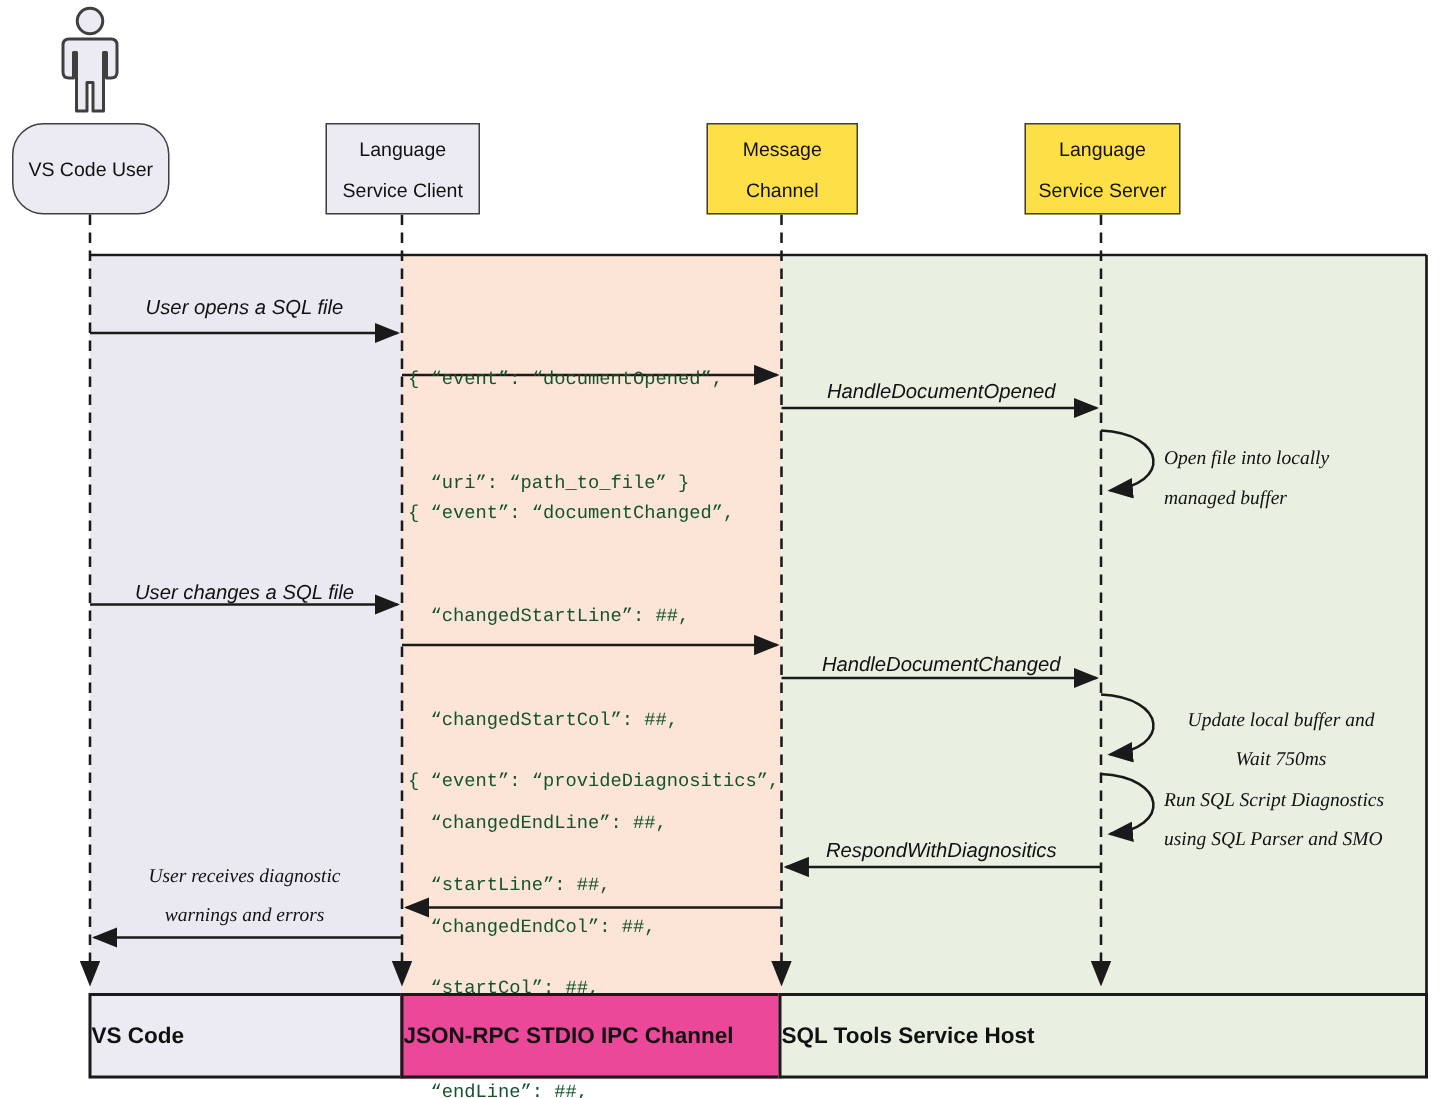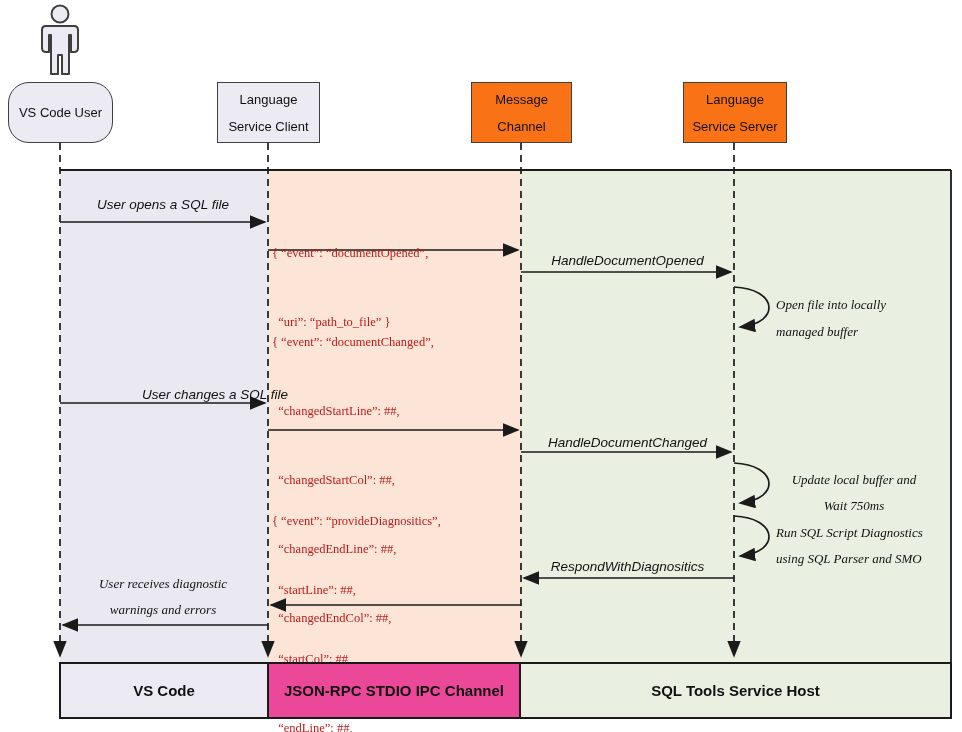--- a/index.html
+++ b/index.html
@@ -8,30 +8,30 @@
   .lane{position:absolute;top:171px;height:491px;}
   .lane-lavender{left:60px;width:208px;background:#EAE9F1;}
   .lane-peach{left:268px;width:253px;background:#FCE5D7;}
   .lane-green{left:521px;width:431px;background:#E9F0E2;}
   svg.layer{position:absolute;left:0;top:0;z-index:2;}
   .actor-box{position:absolute;top:82px;height:61px;border:1.6px solid #3f3f3f;box-sizing:border-box;
              display:flex;flex-direction:column;justify-content:center;align-items:center;
              font-size:13px;z-index:3;}
   .actor-box span{display:block;line-height:27px;text-align:center;}
   .fill-lavender{background:#ECEBF3;}
-  .fill-green{background:#f97316;}
+  .fill-green{background:#fde047;}
   .msg-label{position:absolute;font-style:italic;font-size:13.5px;line-height:18px;z-index:3;}
   .center{text-align:center;}
-  .json-block{position:absolute;font-family:Liberation Serif, serif;
-              font-size:12.5px;line-height:23px;white-space:pre;z-index:3;color:#b91c1c;}
+  .json-block{position:absolute;font-family:Liberation Mono, monospace;
+              font-size:12.5px;line-height:23px;white-space:pre;z-index:3;color:#14532d;}
   .json-block span{display:block;white-space:pre;}
   .loop-label{position:absolute;font-style:italic;font-size:13px;line-height:26px;z-index:3;font-family:Liberation Serif, serif;}
   .loop-label span{display:block;}
   .footer-box{position:absolute;top:662px;height:57px;border:2px solid #1a1a1a;box-sizing:border-box;
-              display:flex;align-items:center;justify-content:center;font-weight:bold;
+              display:flex;align-items:center;font-weight:bold;
               font-size:15px;z-index:3;}
 </style>
 </head>
 <body>
 
 <div class="canvas">
 
   <div class="lane lane-lavender"></div>
   <div class="lane lane-peach"></div>
   <div class="lane lane-green"></div>
@@ -89,21 +89,21 @@
     <span>Message</span>
       <span>Channel</span>
   </div>
   <div class="actor-box fill-green" style="left:683px;width:104px;">
     <span>Language</span>
       <span>Service Server</span>
   </div>
 
   <div class="msg-label center" style="left:60px;width:206px;top:196px;">User opens a SQL file</div>
   <div class="msg-label center" style="left:521px;width:213px;top:252px;">HandleDocumentOpened</div>
-  <div class="msg-label center" style="left:76px;width:206px;top:386px;padding-left:36px;">User changes a SQL file</div>
+  <div class="msg-label center" style="left:60px;width:206px;top:386px;">User changes a SQL file</div>
   <div class="msg-label center" style="left:521px;width:213px;top:434px;">HandleDocumentChanged</div>
   <div class="msg-label center" style="left:521px;width:213px;top:558px;">RespondWithDiagnositics</div>
 
   <div class="loop-label center" style="left:60px;width:206px;top:571px;">
     <span>User receives diagnostic</span>
     <span>warnings and errors</span>
   </div>
 
   <div class="json-block" style="left:272px;top:196px;">
     <span>{ “event”: “documentOpened”,</span>

